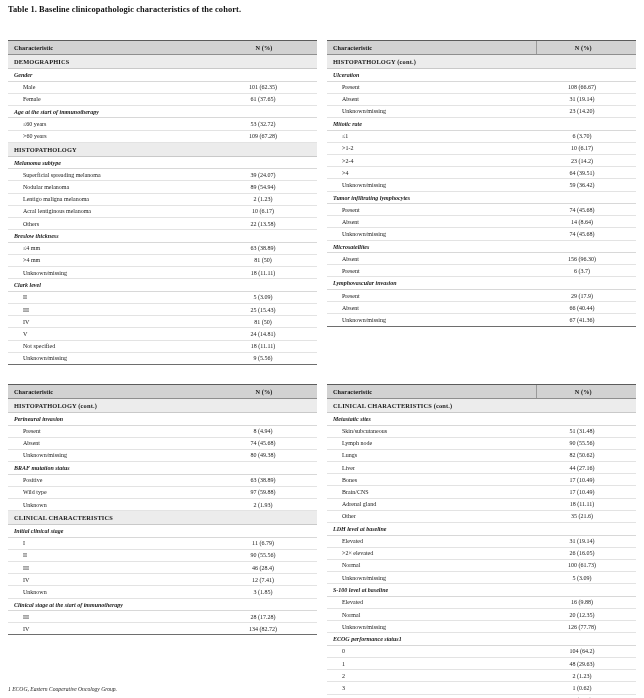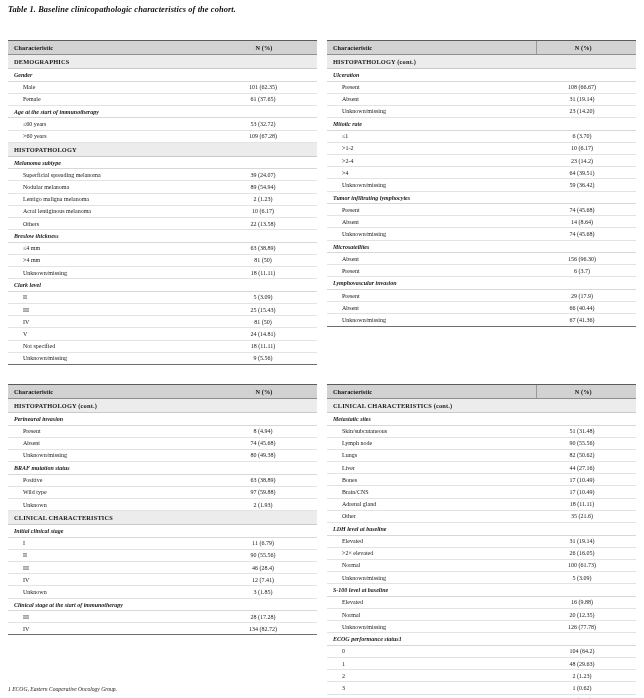--- a/index.html
+++ b/index.html
@@ -24,21 +24,20 @@
   }
   .table-caption {
     position: absolute;
     left: 8px;
     top: 5px;
     font-size: 8.4px;
     font-weight: bold;
     letter-spacing: 0.1px;
     color: #111;
     white-space: nowrap;
-    font-style: italic;
   }
   .tbl {
     position: absolute;
     width: 309px;
     border-collapse: collapse;
     table-layout: fixed;
     font-size: 6.2px;
   }
   .tbl.left-top   { left: 8px;   top: 40px; }
   .tbl.right-top  { left: 327px; top: 40px; }

